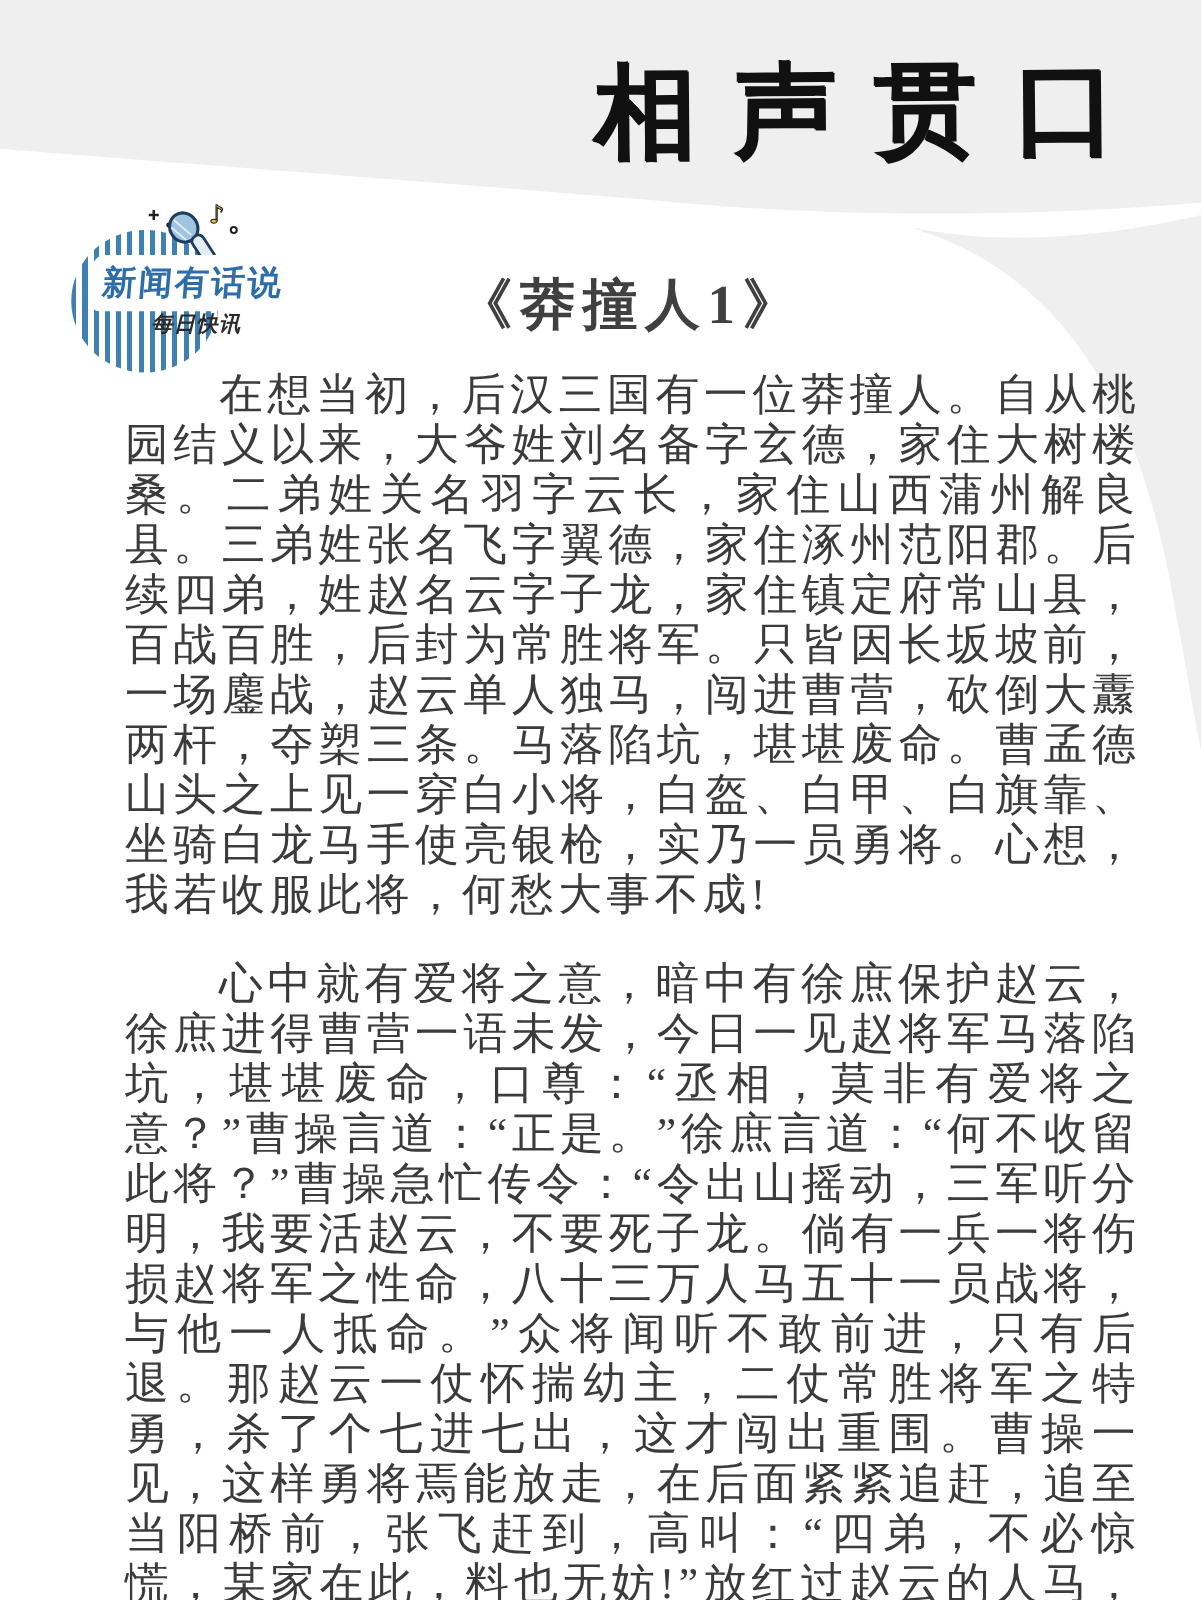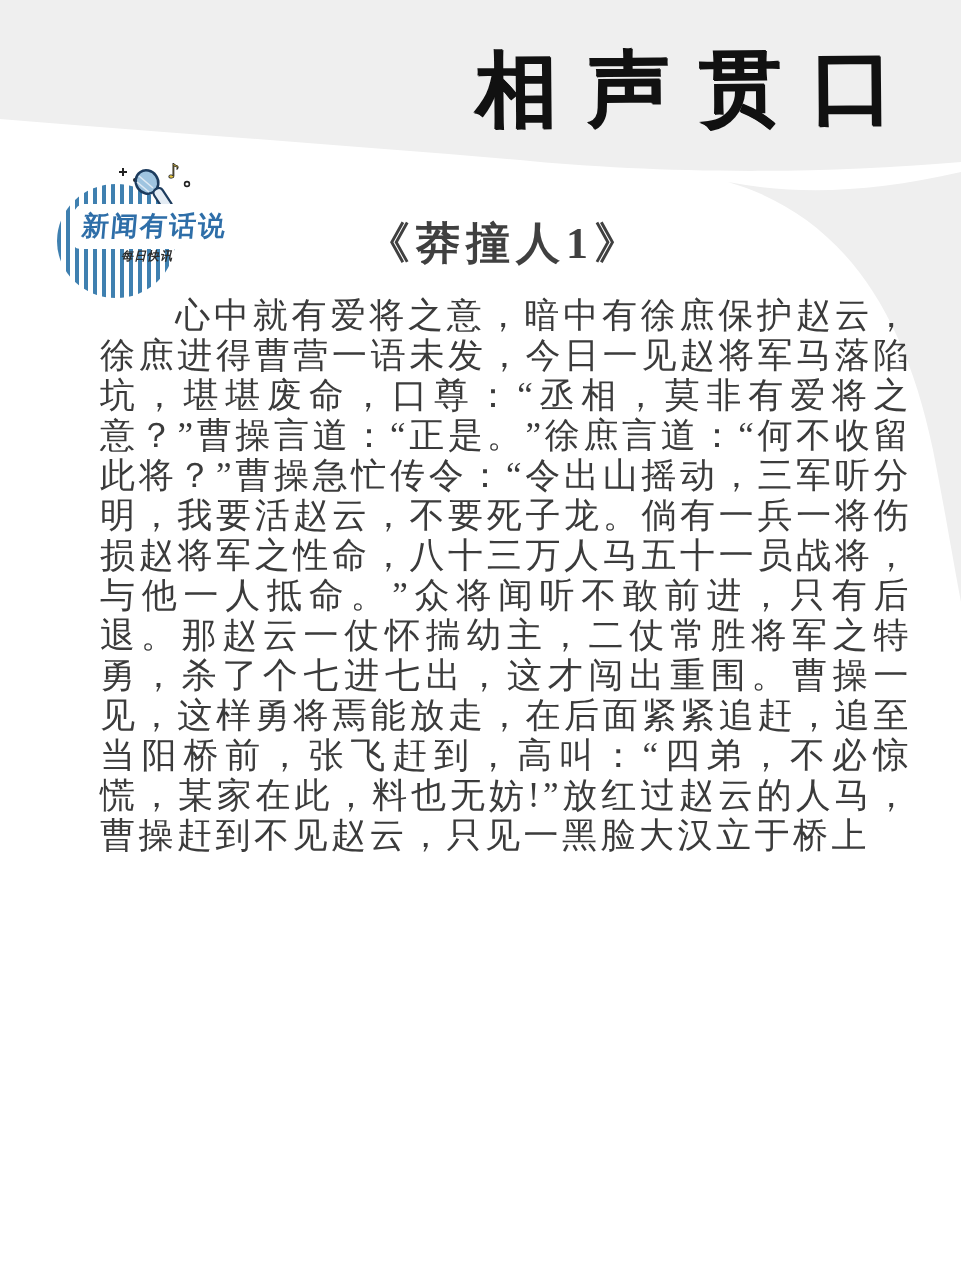--- a/index.html
+++ b/index.html
@@ -80,21 +80,21 @@
     box-shadow: 0 0 0 2px #ffffff;
     font-family: "Liberation Sans", "DejaVu Sans", sans-serif;
   }
   .logo-sub {
     position: absolute;
     left: 66px;
     top: 86px;
     color: #2b2b2b;
     font-weight: bold;
     font-style: italic;
-    font-size: 12px;
+    font-size: 17px;
     letter-spacing: 1px;
     white-space: nowrap;
     font-family: "Liberation Sans", "DejaVu Sans", sans-serif;
   }
 
   
   .article-title {
     position: absolute;
     top: 214px;
     left: 100px;
@@ -158,14 +158,15 @@
   </svg>
 
   <div class="logo-main">新闻有话说</div>
 
   <div class="logo-sub">每日快讯</div>
 </div>
 
 <div class="article-title">《莽撞人1》</div>
 
 <div class="article-body">
+  <p>在想当初，后汉三国有一位莽撞人。自从桃园结义以来，大爷姓刘名备字玄德，家住大树楼桑。二弟姓关名羽字云长，家住山西蒲州解良县。三弟姓张名飞字翼德，家住涿州范阳郡。后续四弟，姓赵名云字子龙，家住镇定府常山县，百战百胜，后封为常胜将军。只皆因长坂坡前，一场鏖战，赵云单人独马，闯进曹营，砍倒大纛两杆，夺槊三条。马落陷坑，堪堪废命。曹孟德山头之上见一穿白小将，白盔、白甲、白旗靠、坐骑白龙马手使亮银枪，实乃一员勇将。心想，我若收服此将，何愁大事不成!</p>
   <p>心中就有爱将之意，暗中有徐庶保护赵云，徐庶进得曹营一语未发，今日一见赵将军马落陷坑，堪堪废命，口尊：“丞相，莫非有爱将之意？”曹操言道：“正是。”徐庶言道：“何不收留此将？”曹操急忙传令：“令出山摇动，三军听分明，我要活赵云，不要死子龙。倘有一兵一将伤损赵将军之性命，八十三万人马五十一员战将，与他一人抵命。”众将闻听不敢前进，只有后退。那赵云一仗怀揣幼主，二仗常胜将军之特勇，杀了个七进七出，这才闯出重围。曹操一见，这样勇将焉能放走，在后面紧紧追赶，追至当阳桥前，张飞赶到，高叫：“四弟，不必惊慌，某家在此，料也无妨!”放红过赵云的人马，曹操赶到不见赵云，只见一黑脸大汉立于桥上</p>
 </div>
 
 </body></html>

